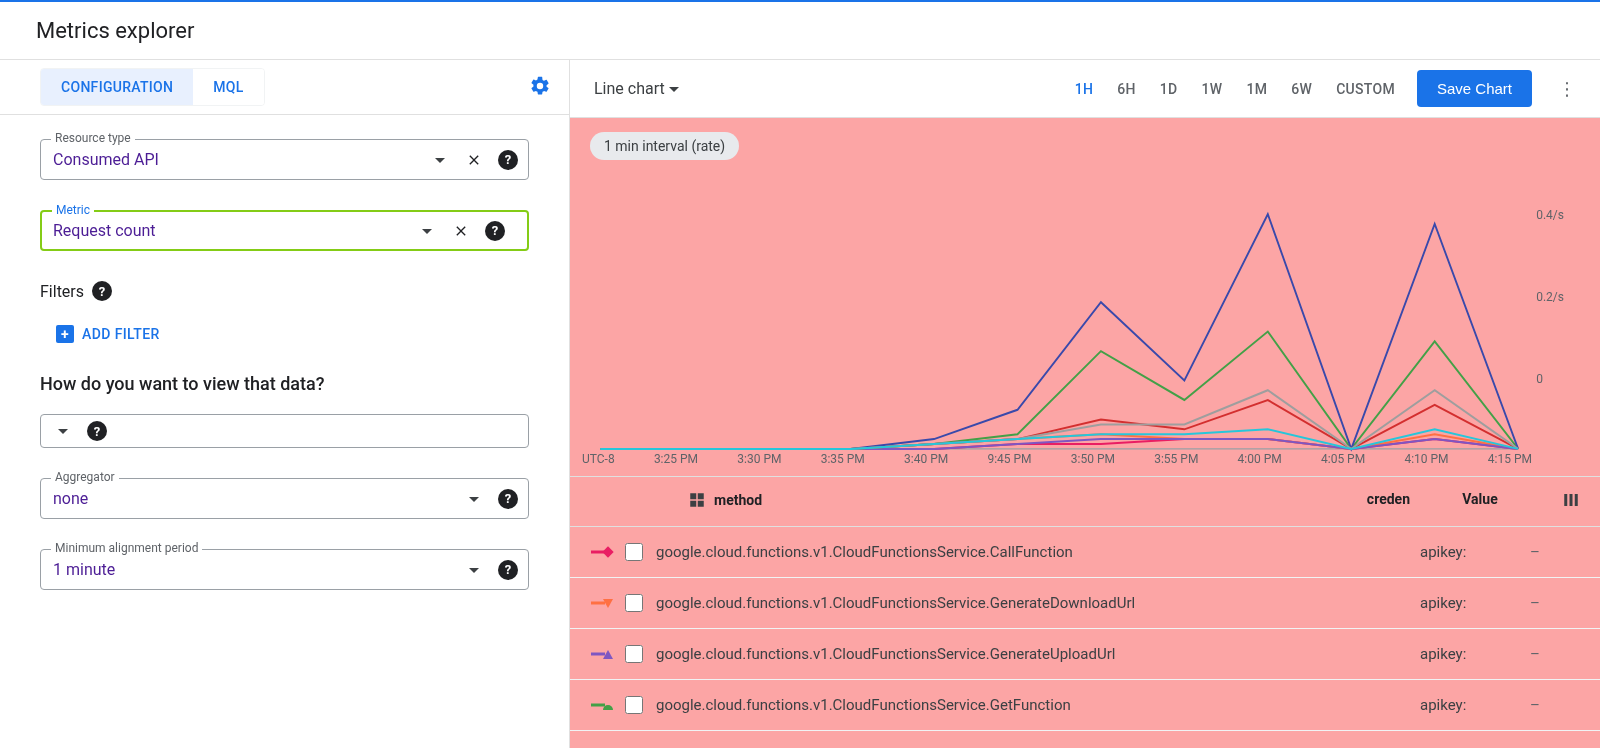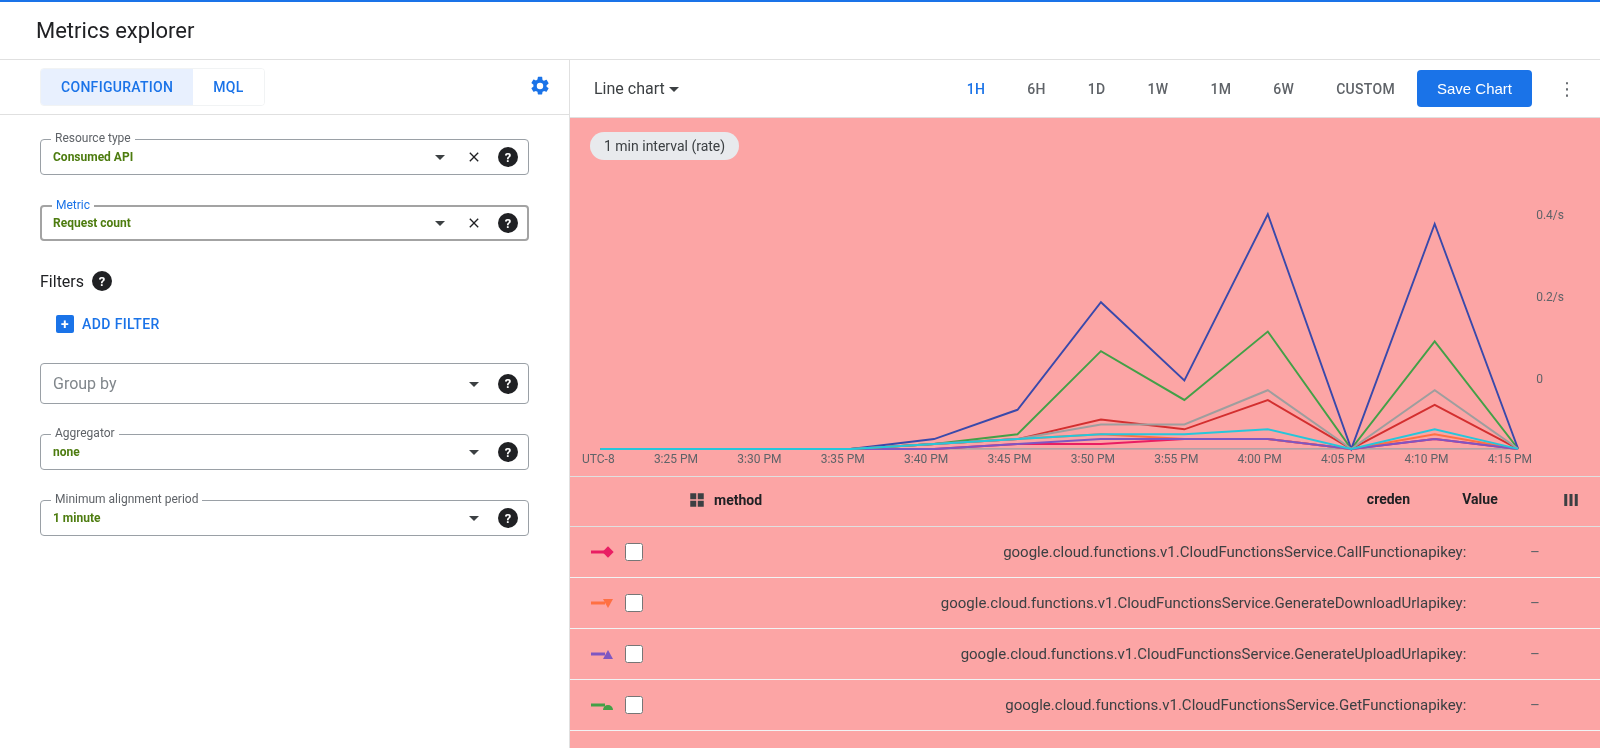--- a/index.html
+++ b/index.html
@@ -9,57 +9,57 @@
   .left { width: 570px; border-right: 1px solid #e0e0e0; display:flex; flex-direction:column; }
   .left-top { padding: 8px 8px 8px 40px; border-bottom: 1px solid #e0e0e0; display:flex; align-items:center; justify-content:space-between;}
   .tabs { display:inline-flex; border:1px solid #f1f3f4; border-radius:4px; overflow:hidden;}
   .tab { padding: 10px 20px; font-weight:500; font-size:14px; letter-spacing:0.3px; cursor:pointer;}
   .tab.active { background:#e8f0fe; color:#1a73e8;}
   .tab.inactive { background:#fff; color:#1a73e8;}
   .gear { color:#1a73e8; padding:6px 10px;}
   .left-body { padding: 24px 40px; overflow:auto; position:relative;}
   .field-wrap { margin-bottom: 30px; }
   .fieldset { border:1px solid #9aa0a6; border-radius:4px; padding: 6px 10px 6px 12px; display:flex; align-items:center; position:relative;}
-  .fieldset.focused { border:2px solid #a3a3a3; padding: 5px 9px 5px 11px; align-items: center;}
+  .fieldset.focused { border:2px solid #84cc16; padding: 5px 22px 5px 11px; align-items: center;}
   .fieldset .fs-label { position:absolute; top:-9px; left:10px; font-size:12px; background:#fff; padding:0 4px; color:#5f6368;}
   .fieldset.focused .fs-label { color:#1a73e8;}
-  .fieldset .fs-value { flex:1; font-size:12px; color:#4d7c0f; padding:4px 0;font-weight:bold;}
+  .fieldset .fs-value { flex:1; font-size:16px; color:#4c1d95; padding:4px 0;}
   .fieldset .fs-placeholder { flex:1; font-size:16px; color:#80868b; padding:4px 0;}
   .fs-icons { display:flex; gap:14px; align-items:center;}
   .ic { width:20px; height:20px; display:inline-flex; align-items:center; justify-content:center; color:#3c4043; cursor:pointer;}
   .ic.help { border-radius:50%; background:#202124; color:#fff; font-weight:bold; font-size:13px; width:20px; height:20px;}
   .filters-row { display:flex; align-items:flex-end; gap:8px; font-size:16px; margin: 10px 0 24px 0;}
   .add-filter { display:inline-flex; align-items:center; gap:8px; color:#1a73e8; font-weight:500; letter-spacing:0.4px; margin: 0 0 30px 16px; cursor:pointer;}
   .add-filter .plus { background:#1a73e8; color:#fff; width:18px; height:18px; display:inline-flex; align-items:center; justify-content:center; font-weight:bold; border-radius:2px; font-size:14px;}
   .q-head { font-size:18px; font-weight:500; margin-bottom:20px;}
   .right { flex:1; display:flex; flex-direction:column; background:#fca5a5;}
   .right-top { display:flex; align-items:center; padding: 10px 8px 10px 24px; border-bottom:1px solid #e0e0e0; gap:10px; background:#fff;}
   .chart-type { font-size:16px; color:#3c4043; display:flex; align-items:center; gap:4px; cursor:pointer;}
   .spacer { flex:1; }
-  .range { display:flex; gap:18px; align-items:center;}
+  .range { display:flex; align-items:center;}
   .range-item { font-size:14px; color:#5f6368; font-weight:500; padding:8px 12px; cursor:pointer; letter-spacing:0.3px;}
   .range-item.active { color:#1a73e8;}
   .save-btn { background:#1a73e8; color:#fff; font-weight:500; font-size:15px; padding:10px 20px; border-radius:4px; cursor:pointer; border:none;}
   .more-vert { color:#5f6368; padding:0 16px; font-size:18px; cursor:pointer;}
   .chip { display:inline-block; background:#e8eaed; color:#3c4043; border-radius:16px; padding:6px 14px; font-size:14px; margin:14px 0 0 20px;}
   .chart-area { position:relative; height:300px; margin: 0 20px;}
   .chart-area svg { width:100%; height:100%; }
   .x-labels { display:flex; justify-content:space-between; font-size:12px; color:#5f6368; padding:0 68px 0 12px; margin-top:-8px;}
   .y-labels { position:absolute; right:16px; top:48px; font-size:12px; color:#5f6368;}
   .y-labels div { height:82px;}
   .legend-table { border-top:1px solid #e0e0e0; margin-top:10px;}
   .lt-head { display:flex; align-items:flex-start; padding:14px 20px; border-bottom:1px solid #e0e0e0; font-weight:bold;}
   .lt-head .col-method { margin-left:40px; display:flex; align-items:center; gap:8px;}
   .lt-head .col-cred { margin-left:auto;}
   .lt-head .col-value { width:140px; text-align:center;}
   .lt-row { display:flex; align-items:center; padding:16px 20px; border-bottom:1px solid #f1f3f4; font-size:15px; color:#3c4043;}
   .lt-marker { width:30px; display:flex; align-items:center; justify-content:center;}
   .lt-cb { width:28px; display:flex; align-items:center; justify-content:center;}
   .lt-cb input { width:18px; height:18px; }
-  .lt-method { flex:1; padding-left:8px;text-align:right;}
+  .lt-method { flex:1; padding-left:8px;}
   .lt-cred { width:70px; text-align:left; overflow:hidden; white-space:nowrap;}
   .lt-value { width:90px; text-align:center; color:#5f6368;}
   .grid-icon { width:18px; height:18px;}
   .col-settings { width:30px; color:#3c4043; text-align:right;}
   .caret { border: 5px solid transparent; border-top-color:#3c4043; display:inline-block; transform:translateY(3px);}
   .x-icon svg { width:16px; height:16px;}
 </style>
 </head>
 <body>
 
@@ -122,25 +122,25 @@
       <div class="filters-row">
         <span>Filters</span>
         <span class="ic help">?</span>
       </div>
 
       <div class="add-filter">
         <span class="plus">+</span>
         <span>ADD FILTER</span>
       </div>
 
+      <div class="q-head">How do you want to view that data?</div>
 
       
       <div class="field-wrap">
         <div class="fieldset">
-          <div class="fs-placeholder">Group by</div>
           <div class="fs-icons">
             <span class="ic">
                 <span class="caret"></span>
               </span>
             <span class="ic help">?</span>
           </div>
         </div>
       </div>
 
       
@@ -214,21 +214,21 @@
         <div>0.2/s</div>
         <div>0</div>
       </div>
     </div>
     <div class="x-labels" id="x-labels">
         <span>UTC-8</span>
         <span>3:25 PM</span>
         <span>3:30 PM</span>
         <span>3:35 PM</span>
         <span>3:40 PM</span>
-        <span>3:45 PM</span>
+        <span>9:45 PM</span>
         <span>3:50 PM</span>
         <span>3:55 PM</span>
         <span>4:00 PM</span>
         <span>4:05 PM</span>
         <span>4:10 PM</span>
         <span>4:15 PM</span>
       </div>
 
     <div class="legend-table">
       <div class="lt-head">

